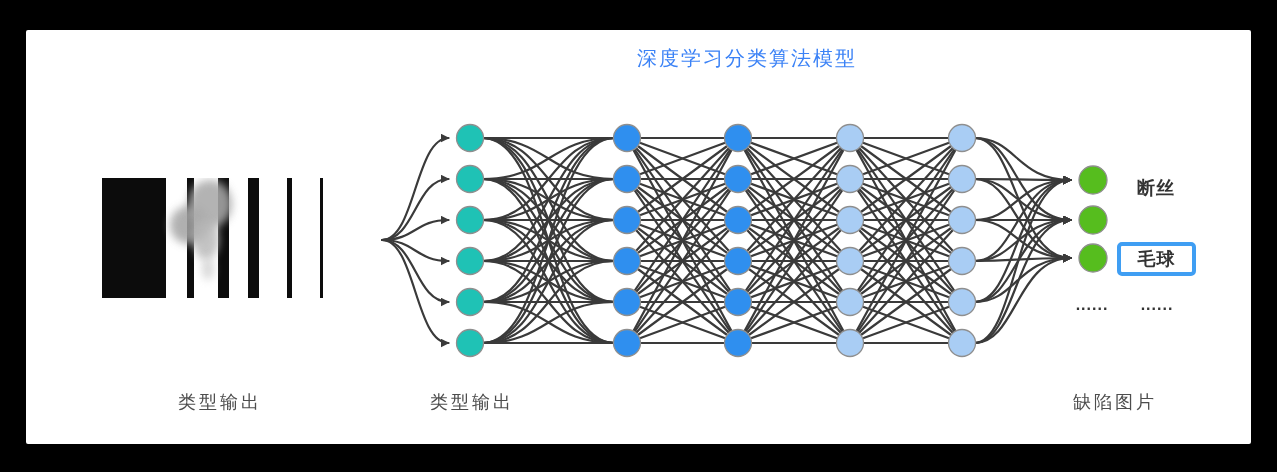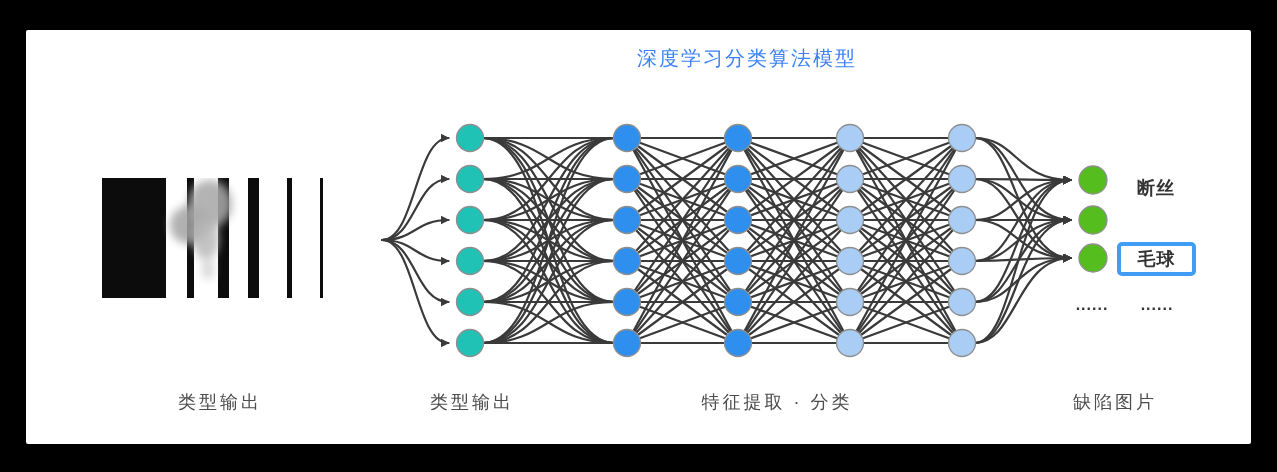--- a/index.html
+++ b/index.html
@@ -270,16 +270,15 @@
 
     <div class="out-label" style="left:1130px; top:146px;">断丝</div>
     <div class="highlight-box" style="border-color: rgb(63, 158, 243);">
       <span>毛球</span>
     </div>
     <div class="dots" style="left:1066px;">......</div>
     <div class="dots" style="left:1131px;">......</div>
 
     <div class="caption" style="left:194px;">类型输出</div>
     <div class="caption" style="left:446px;">类型输出</div>
-    <div class="caption" style="left:751px;">特征提取 · 分类</div>
     <div class="caption" style="left:1089px;">缺陷图片</div>
   </div>
 </div>
 
 </body></html>

